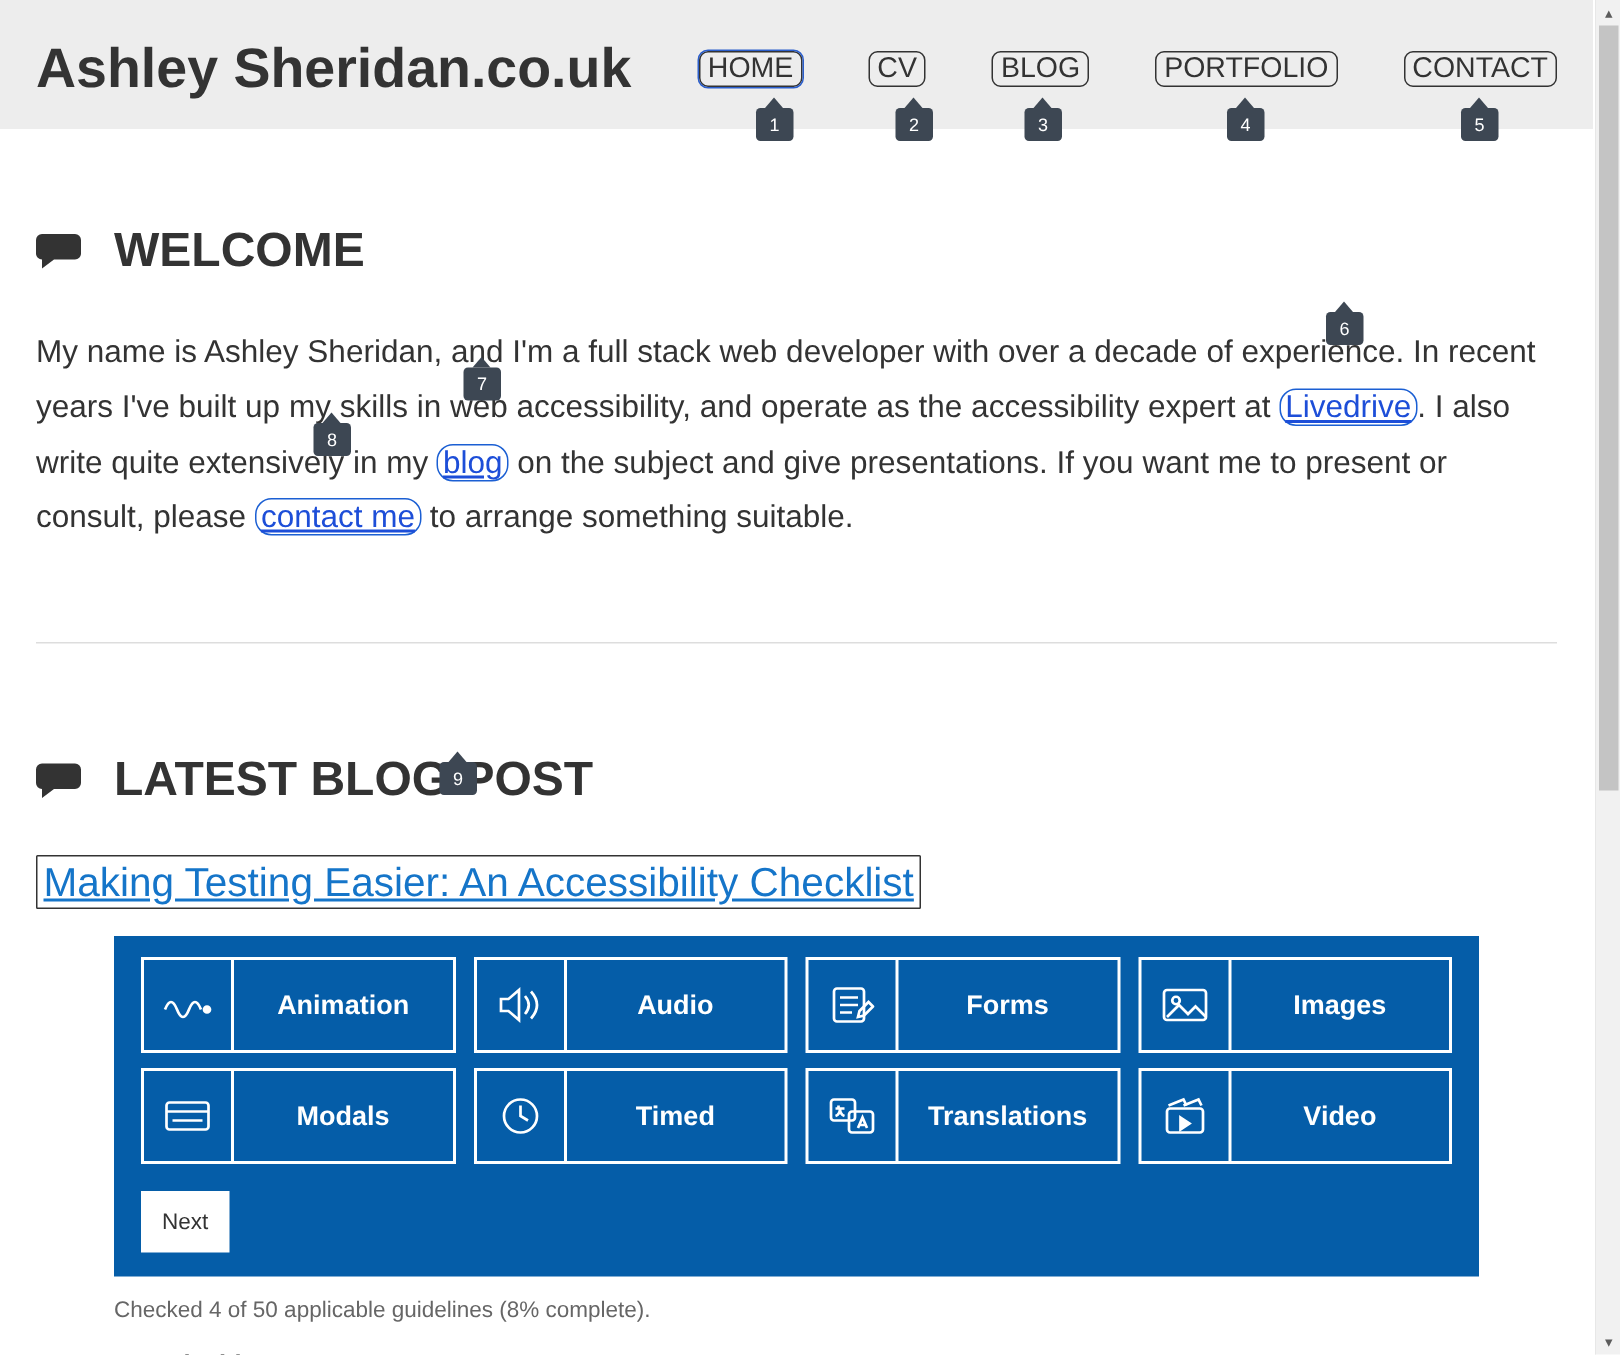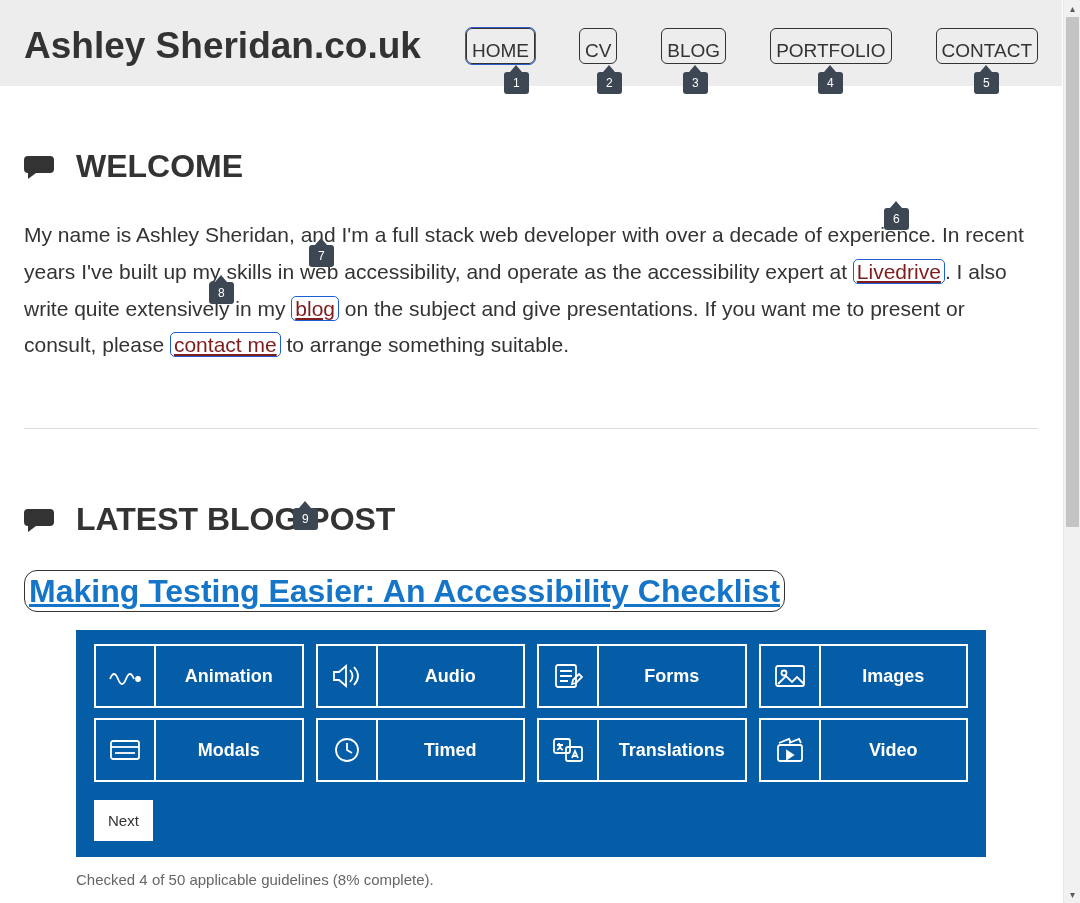--- a/index.html
+++ b/index.html
@@ -32,21 +32,21 @@
     display: flex;
     gap: 44px;
     align-items: center;
   }
   nav a {
     font-size: 19px;
     color: #333;
     text-decoration: none;
     border: 1.5px solid #333;
     border-radius: 6px;
-    padding: 12px 5px 1px 5px;
+    padding: 1px 5px 1px 5px;
     line-height: 1.1;
     position: relative;
     font-weight: 400;
   }
   nav a.active {
     outline: 1px solid #2b5ecb;
   }
   
   .pin {
     position: absolute;
@@ -91,39 +91,40 @@
     position: relative;
   }
   .comment-icon svg { display:block; }
   .welcome-text {
     font-size: 21px;
     line-height: 1.75;
     color: #333;
     margin-bottom: 64px;
   }
   .welcome-text a, .blog-title-link {
-    color: #7f1d1d;
+    color: #1d4ed8;
     text-decoration: underline;
+    border-radius: 11px;
   }
   .boxed-link {
     border: 1.5px solid #1b5fd3;
     border-radius: 5px;
     padding: 0px 3px;
   }
   hr.sep {
     border: none;
     border-top: 1px solid #ddd;
     margin: 0 0 72px 0;
   }
   .blog-title-link {
-    font-size: 32px;
-    font-weight: 700;
+    font-size: 27px;
+    font-weight: 400;
     color: #1575c9;
     border: 1.5px solid #333;
-    border-radius: 13px;
+    border-radius: 1px;
     padding: 1px 4px 1px 4px;
     display: inline-block;
     line-height: 1.2;
     margin-bottom: 18px;
   }
   
   .checklist-area {
     margin: 0 52px;
   }
   .checklist-panel {

